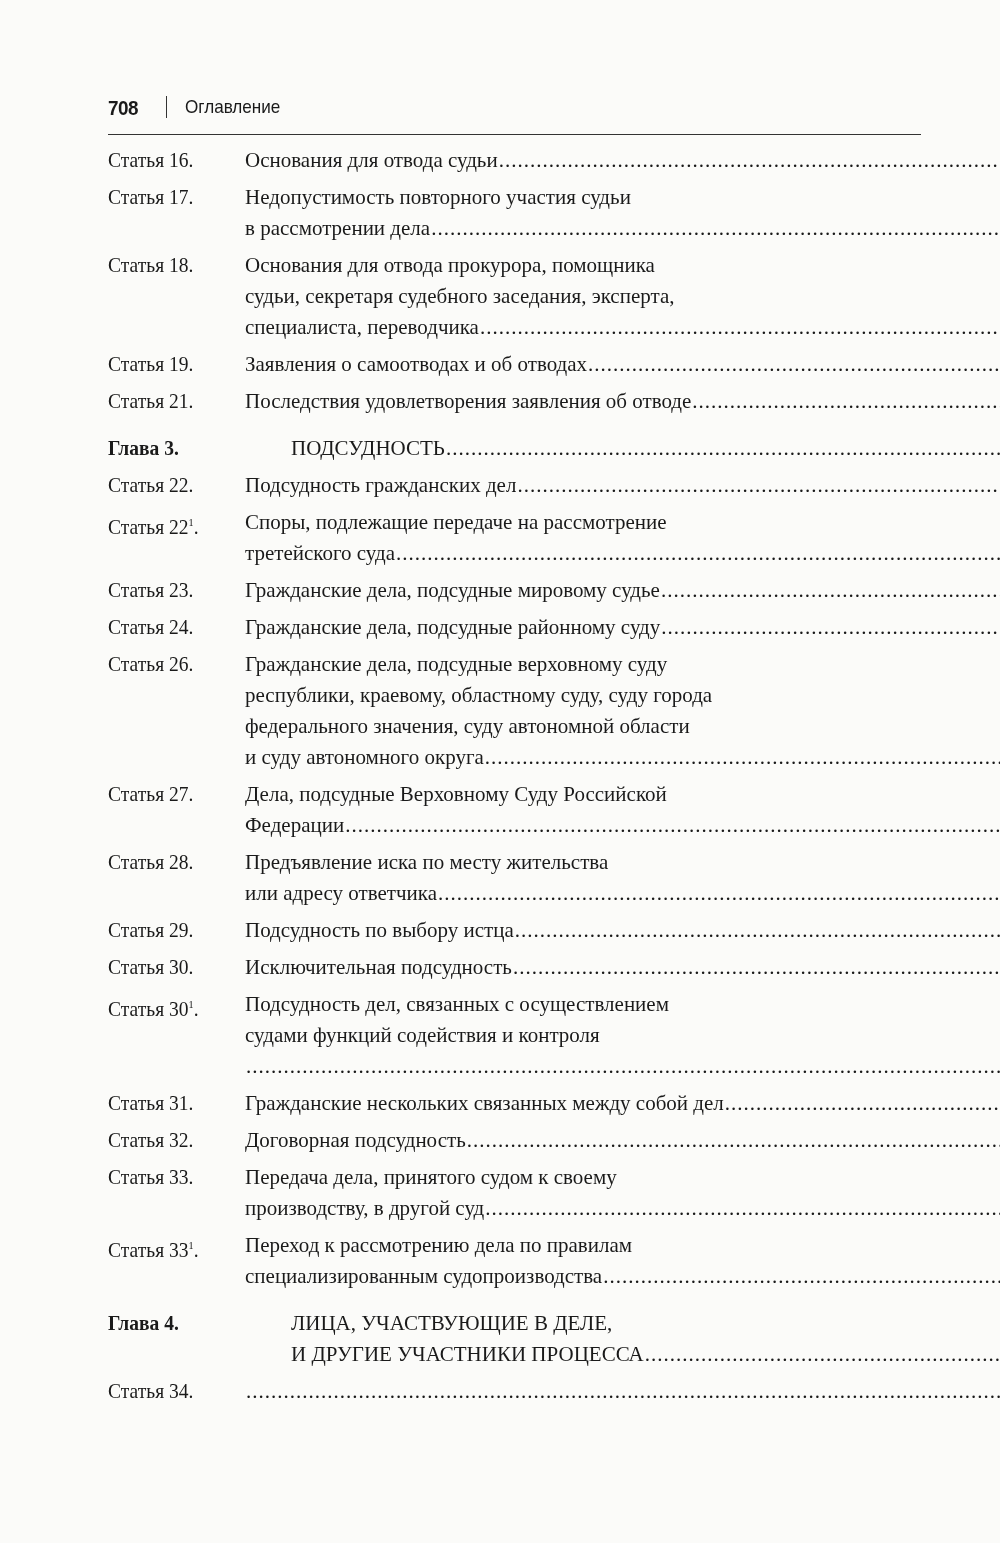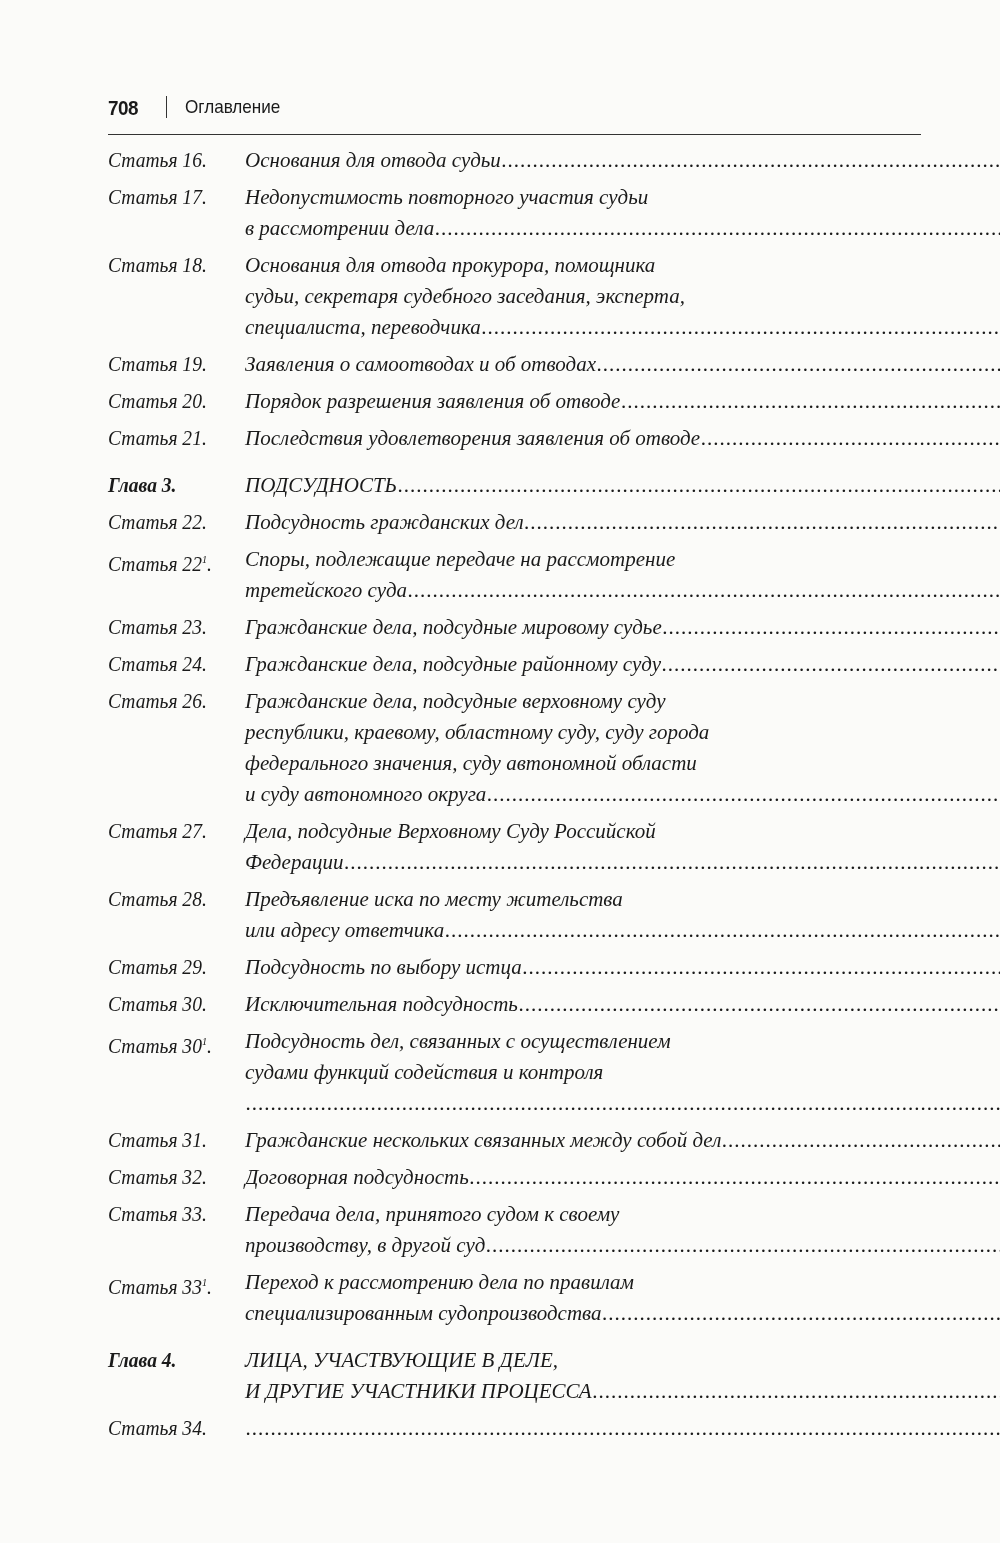--- a/index.html
+++ b/index.html
@@ -26,27 +26,27 @@
     .header-sep {
       width: 1.5px; height: 22px; background: #333;
       margin: 0 18px 0 24px;
     }
     .header-title {
       font-family: "Liberation Sans", sans-serif;
       font-size: 19px;
       transform: scaleX(0.9); transform-origin: left;
     }
     .toc {
-      position: absolute; left: 108px; top: 145px; width: 815px; font-style: italic;
+      position: absolute; left: 108px; top: 145px; width: 815px;
     }
     .entry {
       display: flex; font-size: 21px; line-height: 31px;
       margin-bottom: 6px;
     }
-    .entry.chapter { margin-top: 16px; }
+    .entry.chapter { margin-top: 16px; gap: 46px; }
     .entry.chapter .label, .entry.chapter .title { font-weight: bold; }
     .label {
       width: 137px; flex: none; white-space: nowrap;
       transform: scaleX(0.93); transform-origin: left;
     }
     .label sup { font-size: 11px; }
     .body { flex: 1; }
     .line { display: block; white-space: nowrap; }
     .lastline { display: flex; align-items: baseline; }
     .lastline .t { white-space: nowrap; }
@@ -102,29 +102,20 @@
     <div class="entry">
       <span class="label"><span>Статья 19.</span></span>
       <div class="body">
         <div class="lastline">
           <span class="t">Заявления о самоотводах и об отводах</span>
           <span class="dots"></span>
         </div>
       </div>
     </div>
     <div class="entry">
-      <span class="label"><span>Статья 20.</span></span>
-      <div class="body">
-        <div class="lastline">
-          <span class="t">Порядок разрешения заявления об отводе</span>
-          <span class="dots"></span>
-        </div>
-      </div>
-    </div>
-    <div class="entry">
       <span class="label"><span>Статья 21.</span></span>
       <div class="body">
         <div class="lastline">
           <span class="t">Последствия удовлетворения заявления об отводе</span>
           <span class="dots"></span>
         </div>
       </div>
     </div>
     <div class="entry chapter">
       <span class="label"><span>Глава 3.</span></span>

